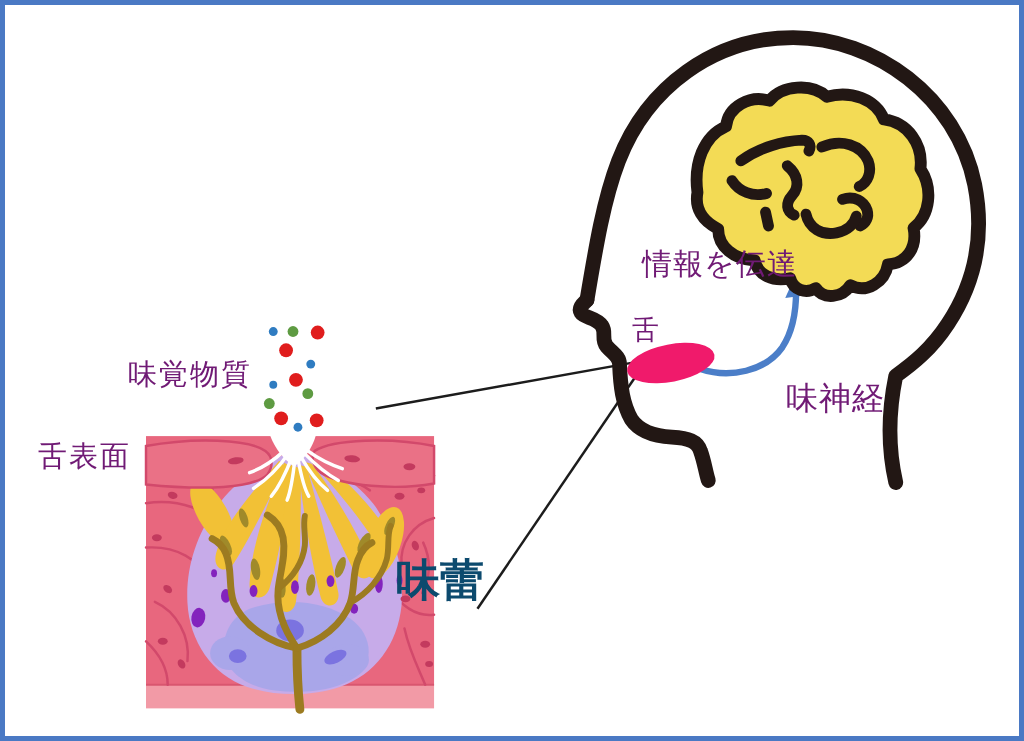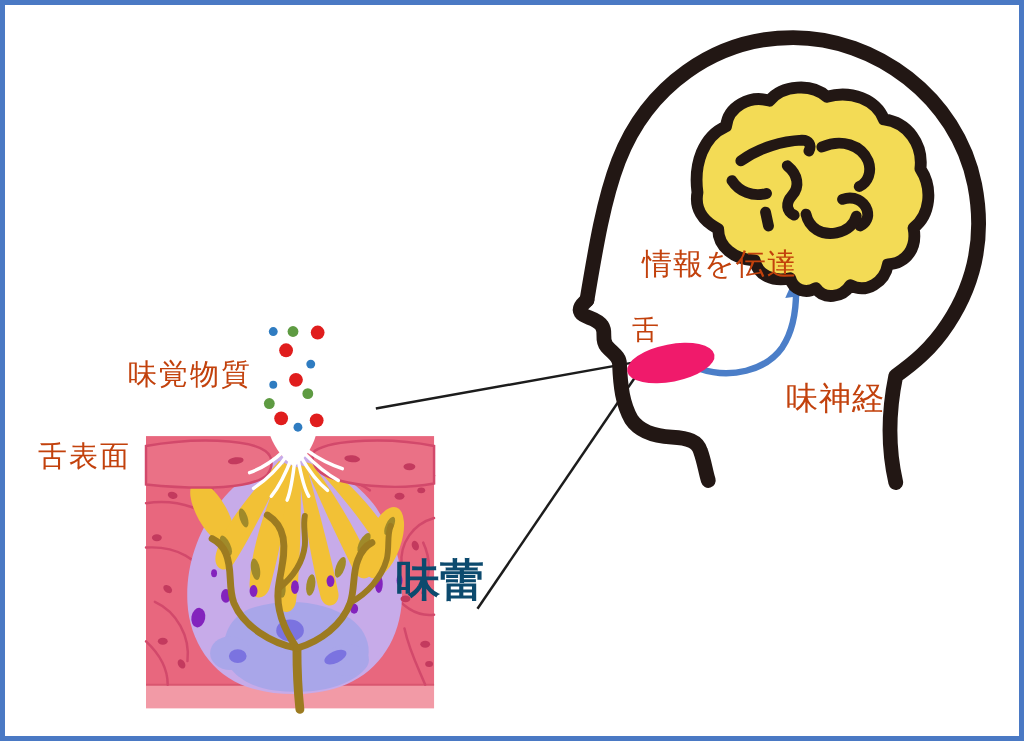--- a/index.html
+++ b/index.html
@@ -9,21 +9,21 @@
     width:1024px;height:741px;
     box-sizing:border-box;
     background:#ffffff;
     border:5px solid #4a79c4;
     box-shadow:0 0 0 1px #2d5392;
     overflow:hidden;
   }
   .diagram-svg{position:absolute;left:0;top:0;width:100%;height:100%;}
   .lbl{
     position:absolute;
-    color:#c2410c;
+    color:#701a75;
     line-height:1;
     white-space:nowrap;
     font-weight:500;
   }
   .lbl-taste-substances{left:123px;top:355px;font-size:29px;letter-spacing:2px;text-align:center;}
   .lbl-tongue-surface{left:33px;top:437px;font-size:29px;letter-spacing:2px;text-align:right;}
   .lbl-taste-bud{left:391px;top:553px;font-size:44px;font-weight:600;color:#0c4a6e;}
   .lbl-transmit-info{left:637px;top:244px;font-size:30px;letter-spacing:1px;}
   .lbl-tongue{left:627px;top:312px;font-size:27px;}
   .lbl-taste-nerve{left:781px;top:353px;font-size:32px;letter-spacing:1px;margin-top:24px;}

